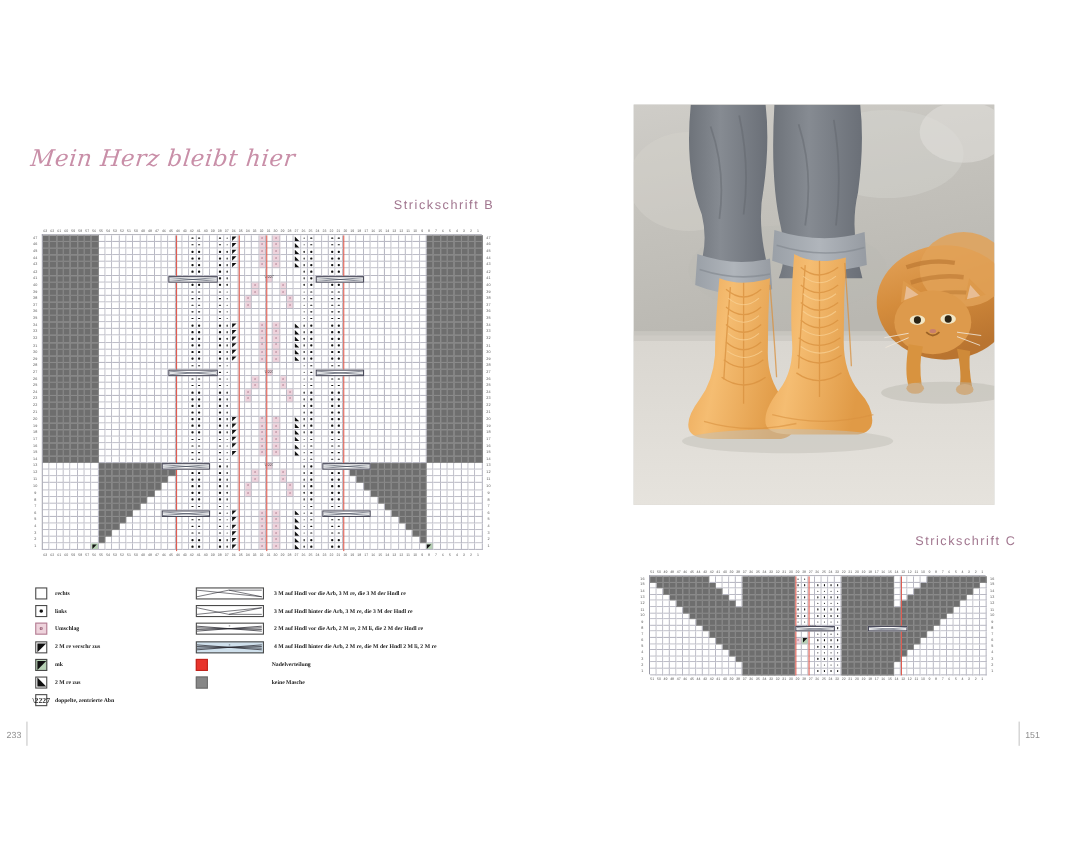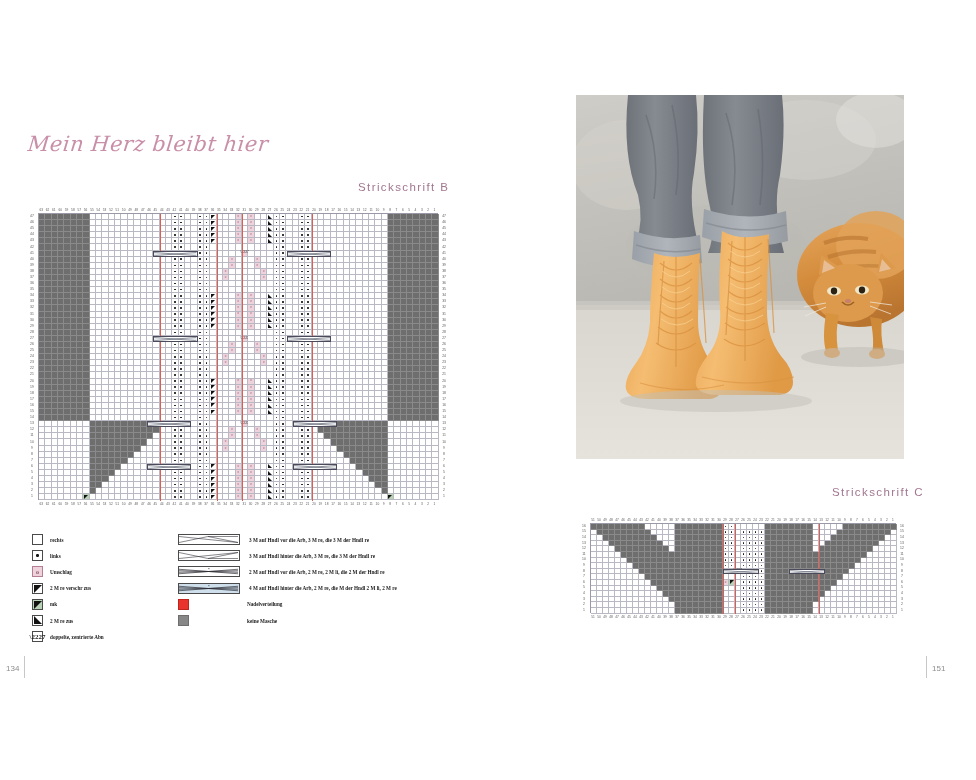--- a/index.html
+++ b/index.html
@@ -4646,18 +4646,18 @@
       <g stroke="#f8d093" stroke-width="1" fill="none" opacity="0.75">
         <path d="M154 156 q15 12 30 0 M154 172 q15 12 30 0 M154 188 q15 12 30 0 M153 204 q16 12 33 0 M152 220 q17 12 35 0"></path>
       </g>
 
       <path d="M64 288 q40 12 84 2 M126 282 q46 12 92 0" stroke="#d9913f" stroke-width="1.2" fill="none" opacity="0.6"></path>
 
       <ellipse cx="140" cy="306" rx="96" ry="11" fill="#c2bfb8" opacity="0.5"></ellipse>
     </svg>
   </div>
 
-  <div class="folio" id="folio-left">134</div>
+  <div class="folio" id="folio-left">233</div>
   <div class="folio" id="folio-right">151</div>
   <div class="folio-rule" id="rule-left"></div>
   <div class="folio-rule" id="rule-right"></div>
 
 </div>
 
 </body></html>

